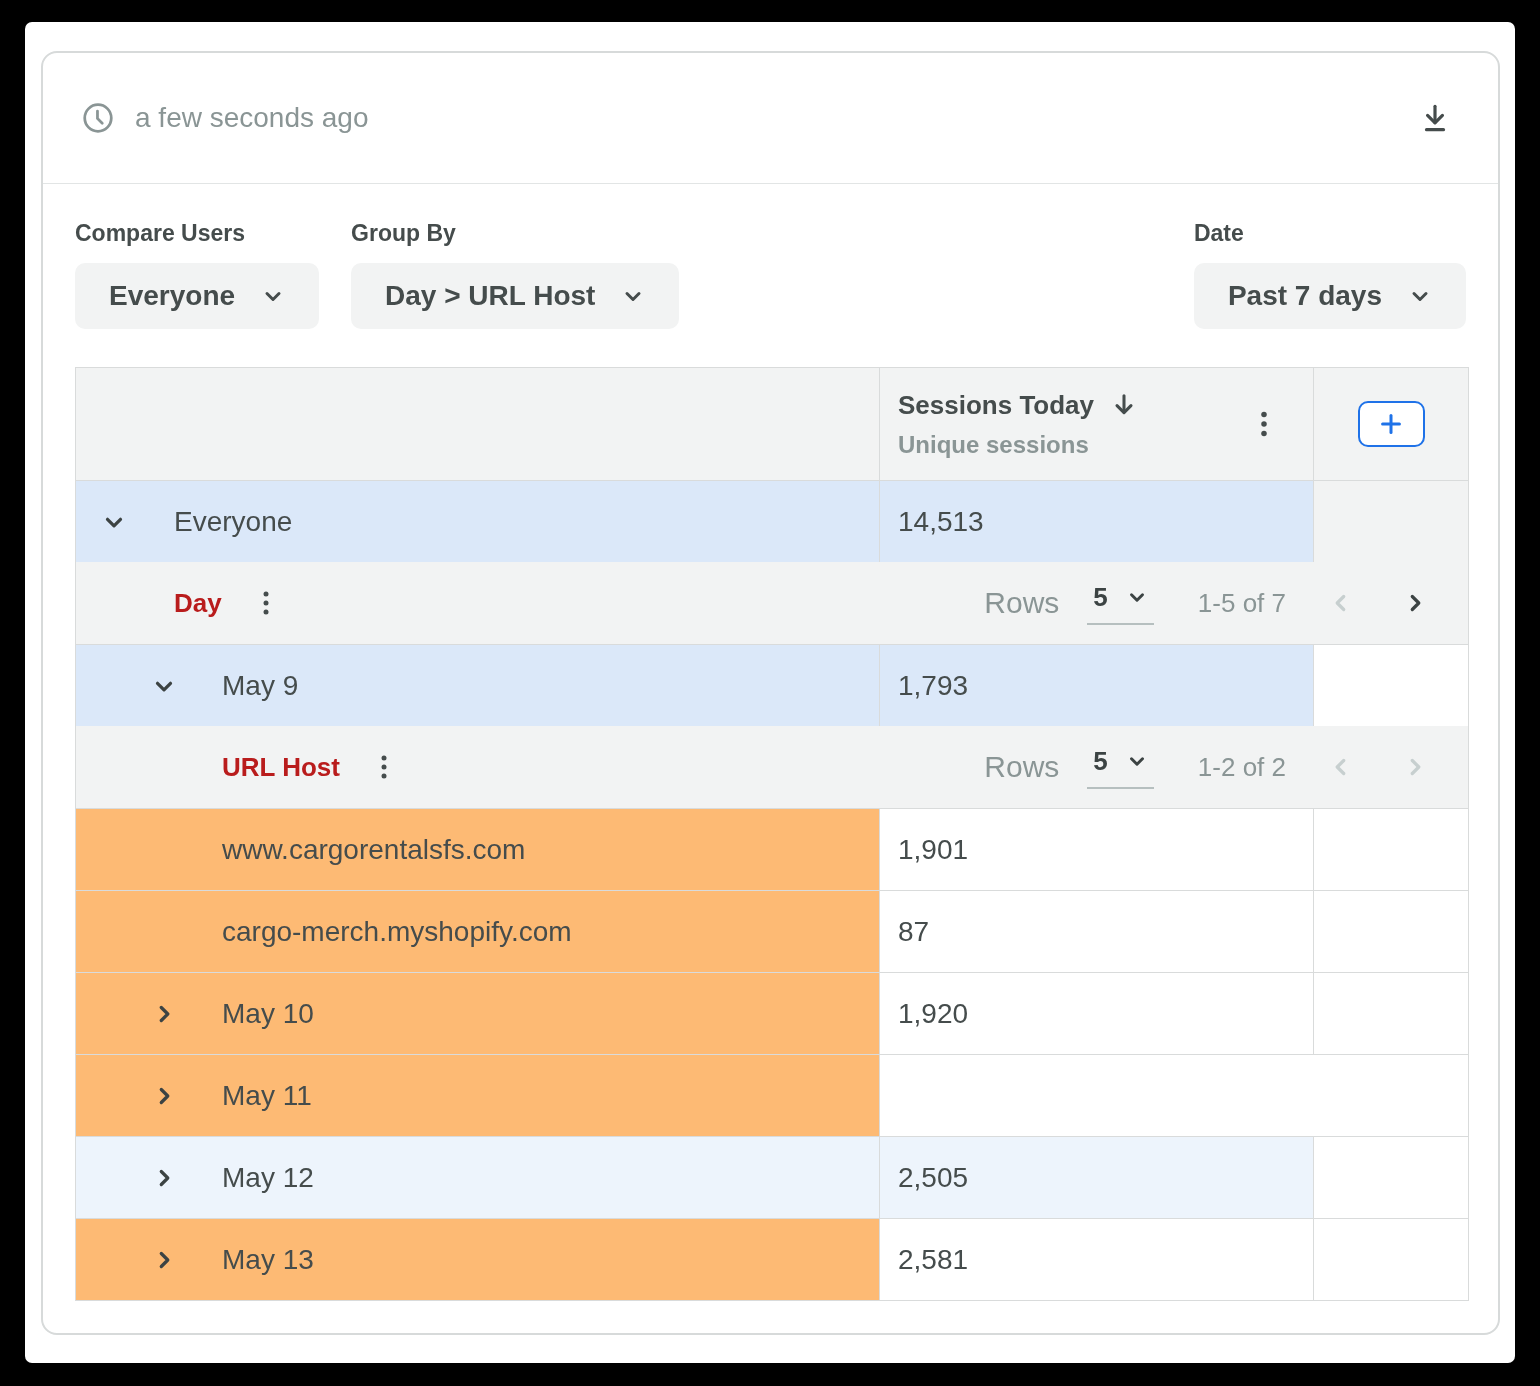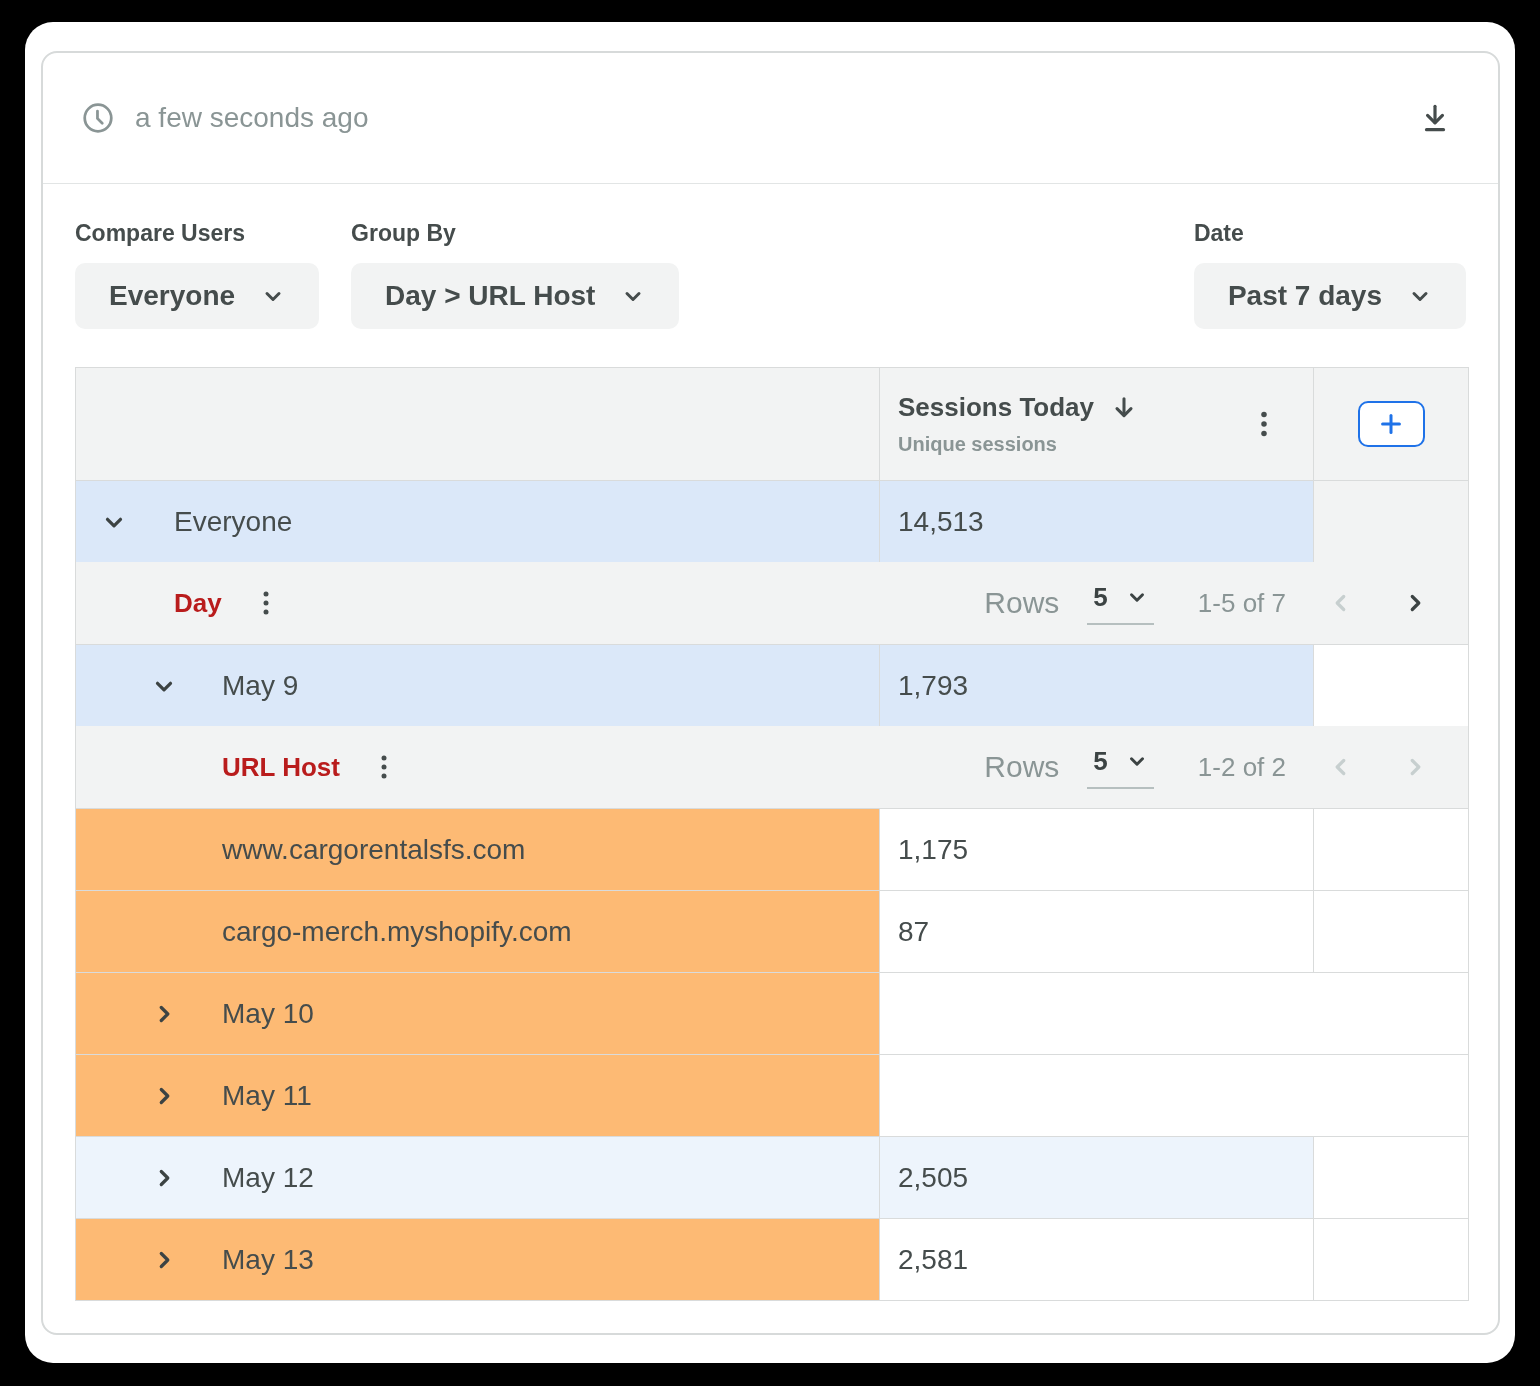--- a/index.html
+++ b/index.html
@@ -1,19 +1,19 @@
 <!DOCTYPE html>
 <html><head>
 <meta charset="utf-8">
 <style>
   * { margin:0; padding:0; box-sizing:border-box; }
   html,body { width:1540px; height:1386px; background:#000; font-family:"Liberation Sans", sans-serif; }
   .page {
     position:absolute; left:25px; top:22px; width:1490px; height:1341px;
-    background:#fff; border-radius:28px; padding:29px 16px;
+    background:#fff; border-radius:7px; padding:29px 16px;
   }
   .card {
     width:1459px; height:1284px; background:#fff;
     border:2px solid #d7dada; border-radius:16px; overflow:hidden;
   }
   
   .topbar {
     height:131px; display:flex; align-items:center;
     padding:0 38px; border-bottom:1px solid #e2e5e5;
   }
@@ -31,21 +31,21 @@
   .filter-date { margin-left:auto; }
   
   .table { margin:38px 32px 0 32px; width:1394px; border:1px solid #d9dbdb; background:#fff; }
   .t-row { display:grid; grid-template-columns:804px 434px 1fr; border-top:1px solid #d9dbdb; }
   .t-row:first-child { border-top:none; }
   .c-name, .c-val { border-right:1px solid #d9dbdb; }
   .t-header { height:112px; }
   .t-header > div { background:#f2f3f3;gap:16px; }
   .c-metric { display:flex; align-items:center; padding:0 30px 0 18px; }
   .metric-text .m-title { display:flex; align-items:center; gap:16px; font-size:26px; font-weight:700; color:#454c4c; }
-  .metric-text .m-sub { font-size:20px; font-weight:600; color:#8a9595; margin-top:10px; }
+  .metric-text .m-sub { font-size:24px; font-weight:600; color:#8a9595; margin-top:10px; }
   .kebab-btn { margin-left:auto; background:none; border:none; cursor:pointer; padding:6px; display:flex; }
   .c-add { display:flex; align-items:center; justify-content:center; }
   .add-col-btn {
     width:67px; height:46px; background:#fff; border:2px solid #1f72e8; border-radius:10px;
     display:flex; align-items:center; justify-content:center; cursor:pointer;
   }
   .row-data { height:82px; }
   .row-data .c-name { display:flex; align-items:center; font-size:28px; color:#454c4c; background:#fdba74; }
   .row-data .c-val { display:flex; align-items:center; padding-left:18px; font-size:28px; color:#454c4c; background:#fff; }
   .row-data .c-add { background:#fff; }
@@ -286,21 +286,21 @@
                 </svg>
             </span>
           </button>
         </div>
       </div>
 
       <div class="t-row row-data lvl2">
         <div class="c-name">
             <span>www.cargorentalsfs.com</span>
           </div>
-        <div class="c-val">1,175</div>
+        <div class="c-val">1,901</div>
         <div class="c-add"></div>
       </div>
 
       <div class="t-row row-data lvl2">
         <div class="c-name">
             <span>cargo-merch.myshopify.com</span>
           </div>
         <div class="c-val">87</div>
         <div class="c-add"></div>
       </div>
@@ -309,20 +309,21 @@
         <div class="c-name">
           <button class="chev-btn">
             <span>
               <svg width="26" height="26" viewBox="0 0 24 24" fill="none" stroke="#3c4343" stroke-width="3" stroke-linecap="round" stroke-linejoin="round">
                   <path d="M9.5 6 L15.5 12 L9.5 18"></path>
                 </svg>
             </span>
           </button>
           <span>May 10</span>
         </div>
+        <div class="c-val">1,920</div>
         <div class="c-add"></div>
       </div>
 
       <div class="t-row row-data lvl1">
         <div class="c-name">
           <button class="chev-btn">
             <span>
               <svg width="26" height="26" viewBox="0 0 24 24" fill="none" stroke="#3c4343" stroke-width="3" stroke-linecap="round" stroke-linejoin="round">
                   <path d="M9.5 6 L15.5 12 L9.5 18"></path>
                 </svg>

